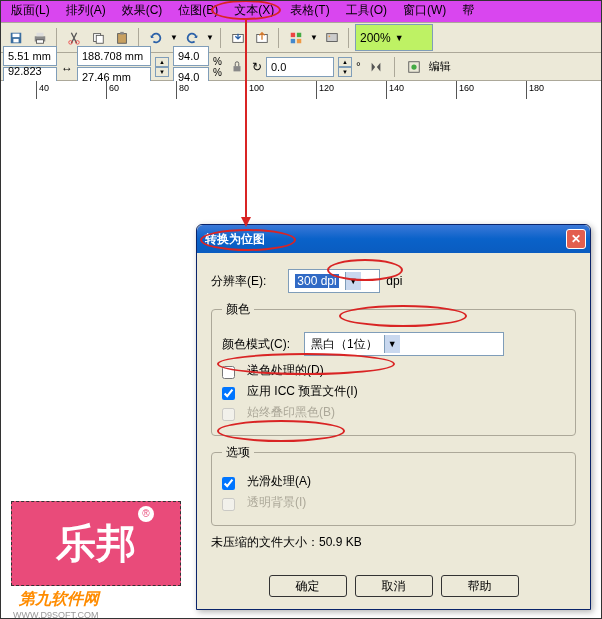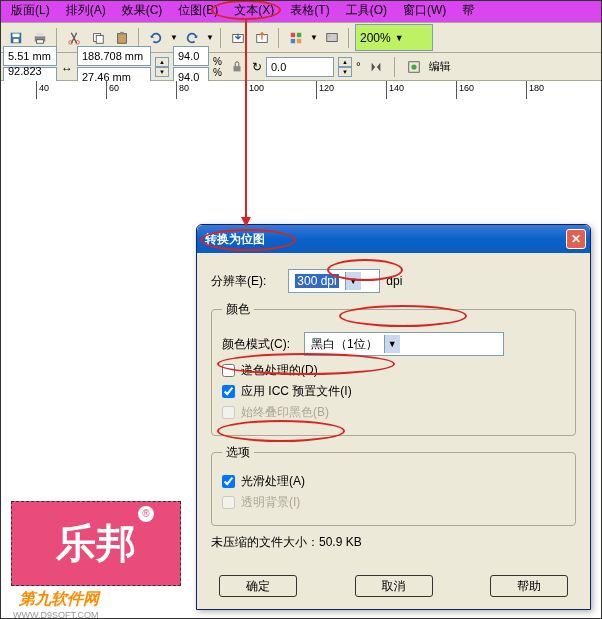--- a/index.html
+++ b/index.html
@@ -42,24 +42,24 @@
 .dialog { position: absolute; left: 195px; top: 223px; width: 395px; background: #ece9d8; border: 1px solid #0a246a; border-radius: 6px 6px 0 0; box-shadow: 2px 2px 6px rgba(0,0,0,.3); }
 .titlebar { height: 28px; background: linear-gradient(to bottom, #3b78d8, #0a62c9 50%, #0a5cc0); border-radius: 6px 6px 0 0; display: flex; align-items: center; padding: 0 4px 0 8px; color: #fff; font-weight: bold; }
 .titlebar .closex { margin-left: auto; width: 20px; height: 20px; background: #e35f4f; border: 1px solid #fff; border-radius: 3px; color: #fff; text-align: center; line-height: 18px; font-family: Arial; cursor: pointer; }
 .dlg-body { padding: 10px 14px; }
 .row { display: flex; align-items: center; margin: 6px 0; }
 .row label { margin-right: 6px; }
 .combo { border: 1px solid #7f9db9; background: #fff; height: 24px; display: inline-flex; align-items: center; padding: 0 6px; }
 .combo .arrow { width: 16px; height: 18px; background: #c9d8ef; border-left: 1px solid #7f9db9; text-align: center; font-size: 9px; margin-left: 6px; margin-right: -6px; line-height: 18px; }
 fieldset { border: 1px solid #aca899; border-radius: 4px; padding: 8px 10px 10px; margin: 8px 0; }
 legend { color: #000000; padding: 0 4px; }
-.cb-row { display: flex; align-items: center; margin: 4px 0; gap: 4px; }
+.cb-row { display: flex; align-items: flex-end; margin: 4px 0; gap: 10px; }
 .cb-row input { margin-right: 2px; }
 .disabled { color: #aca899; }
-.dlg-buttons { display: flex; justify-content: space-between; padding: 8px 22px 12px; }
+.dlg-buttons { display: flex; justify-content: center; gap: 8px; padding: 8px 22px 12px; }
 .dlg-buttons button { width: 78px; height: 22px; background: #ece9d8; border: 1px solid #333; border-radius: 3px; cursor: pointer; font-size: 12px; }
 
 
 .ann { position: absolute; border: 2px solid #d92424; border-radius: 50%; pointer-events: none; }
 .arrow-line { position: absolute; background: #d92424; pointer-events: none; }
 .arrow-head { position: absolute; width: 0; height: 0; border-left: 5px solid transparent; border-right: 5px solid transparent; border-top: 10px solid #d92424; pointer-events: none; }
 
 svg.ico { width: 14px; height: 14px; }
 </style>
 </head>

